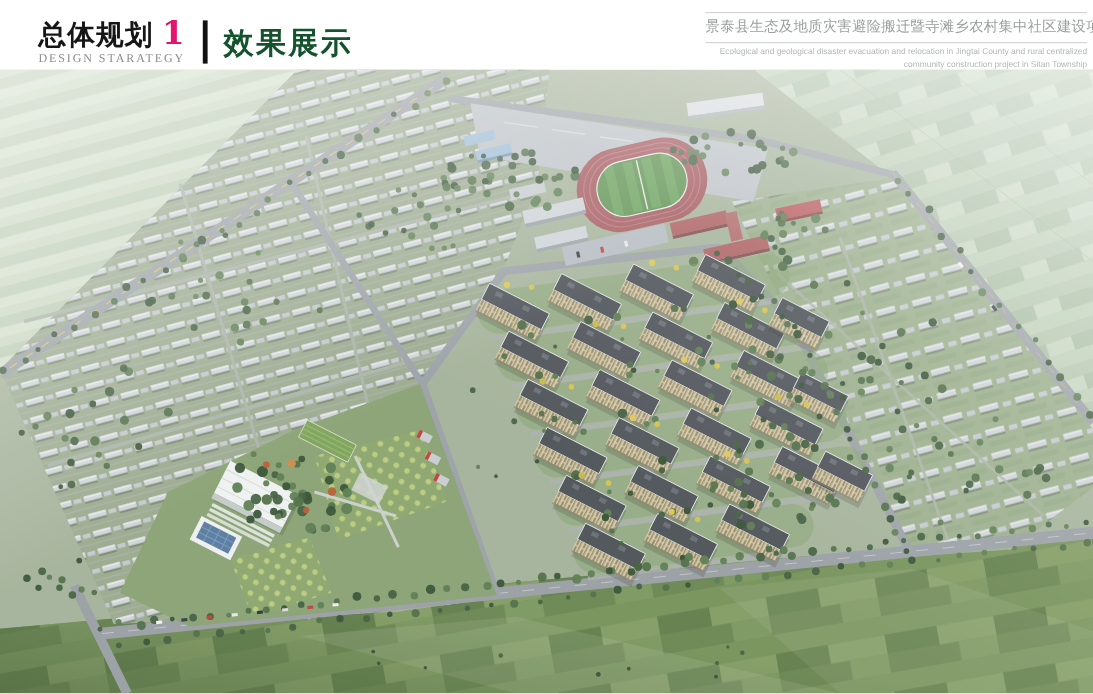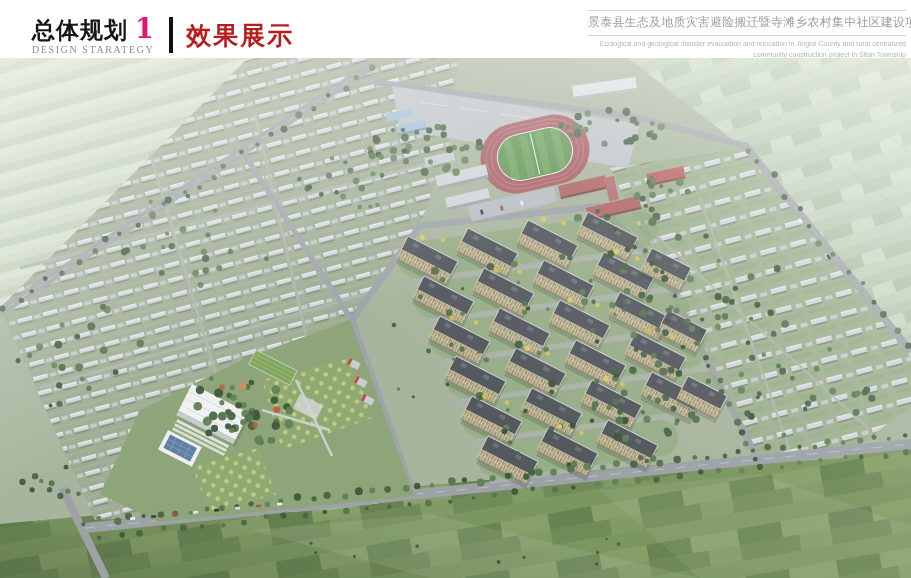--- a/index.html
+++ b/index.html
@@ -7,21 +7,21 @@
   .slide{position:relative;width:911px;height:578px;background:#fff;}
 
   header{position:absolute;top:0;left:0;width:911px;height:58px;background:#fff;
          display:flex;align-items:center;box-sizing:border-box;padding:12px 5px 0 32px;}
   .h-left{display:flex;flex-direction:column;justify-content:center;}
   .h-title-row{display:flex;align-items:baseline;gap:7px;line-height:1;}
   .h-cn{font-size:23px;font-weight:bold;color:#161616;letter-spacing:1px;}
   .h-num{font-size:27px;font-weight:bold;color:#e4156e;font-family:"DejaVu Serif",serif;line-height:1;}
   .h-sub{font-size:10px;color:#8c8c8c;letter-spacing:1.6px;margin-top:2px;font-family:Liberation Serif, serif;}
   .h-bar{width:4px;height:36px;background:#111;margin:0 13px 0 15px;flex:0 0 auto;}
-  .h-page{font-size:25px;font-weight:bold;color:#b91c1c;letter-spacing:2px;white-space:nowrap;}
+  .h-page{font-size:25px;font-weight:bold;color:#14532d;letter-spacing:2px;white-space:nowrap;}
   .h-right{margin-left:auto;text-align:right;max-width:318px;}
   .h-proj-cn{font-size:12px;color:#9aa09e;letter-spacing:0.2px;padding:3px 0 4px;
              border-top:1px solid #d2d6d4;border-bottom:1px solid #d2d6d4;white-space:nowrap;}
   .h-proj-en{font-size:7px;color:#b1b7b5;line-height:1.55;margin-top:3px;}
   .h-proj-en div{white-space:nowrap;}
 
   .render{position:absolute;top:58px;left:0;width:911px;height:520px;overflow:hidden;}
   .render svg{display:block;}
 </style>
 </head>

